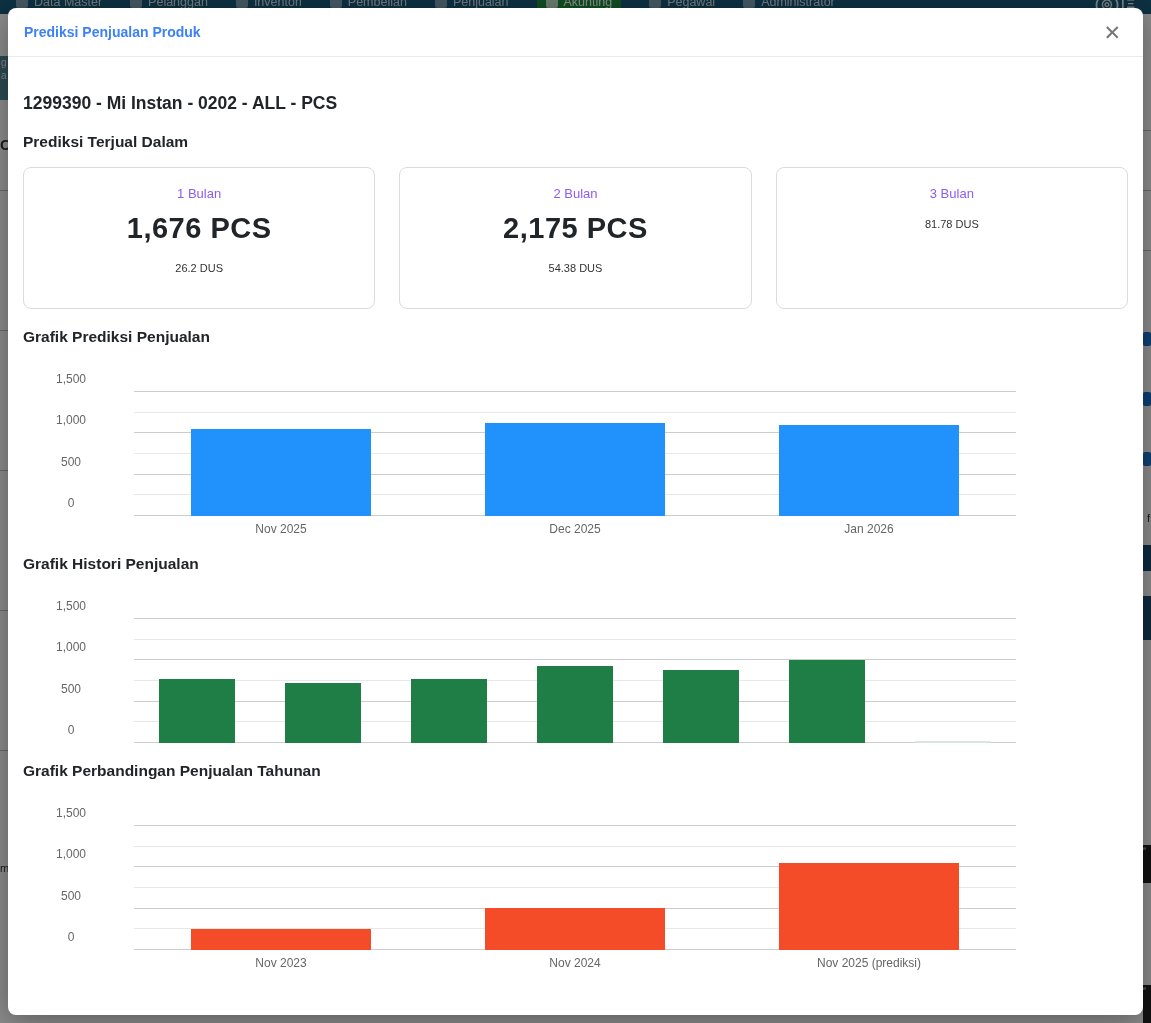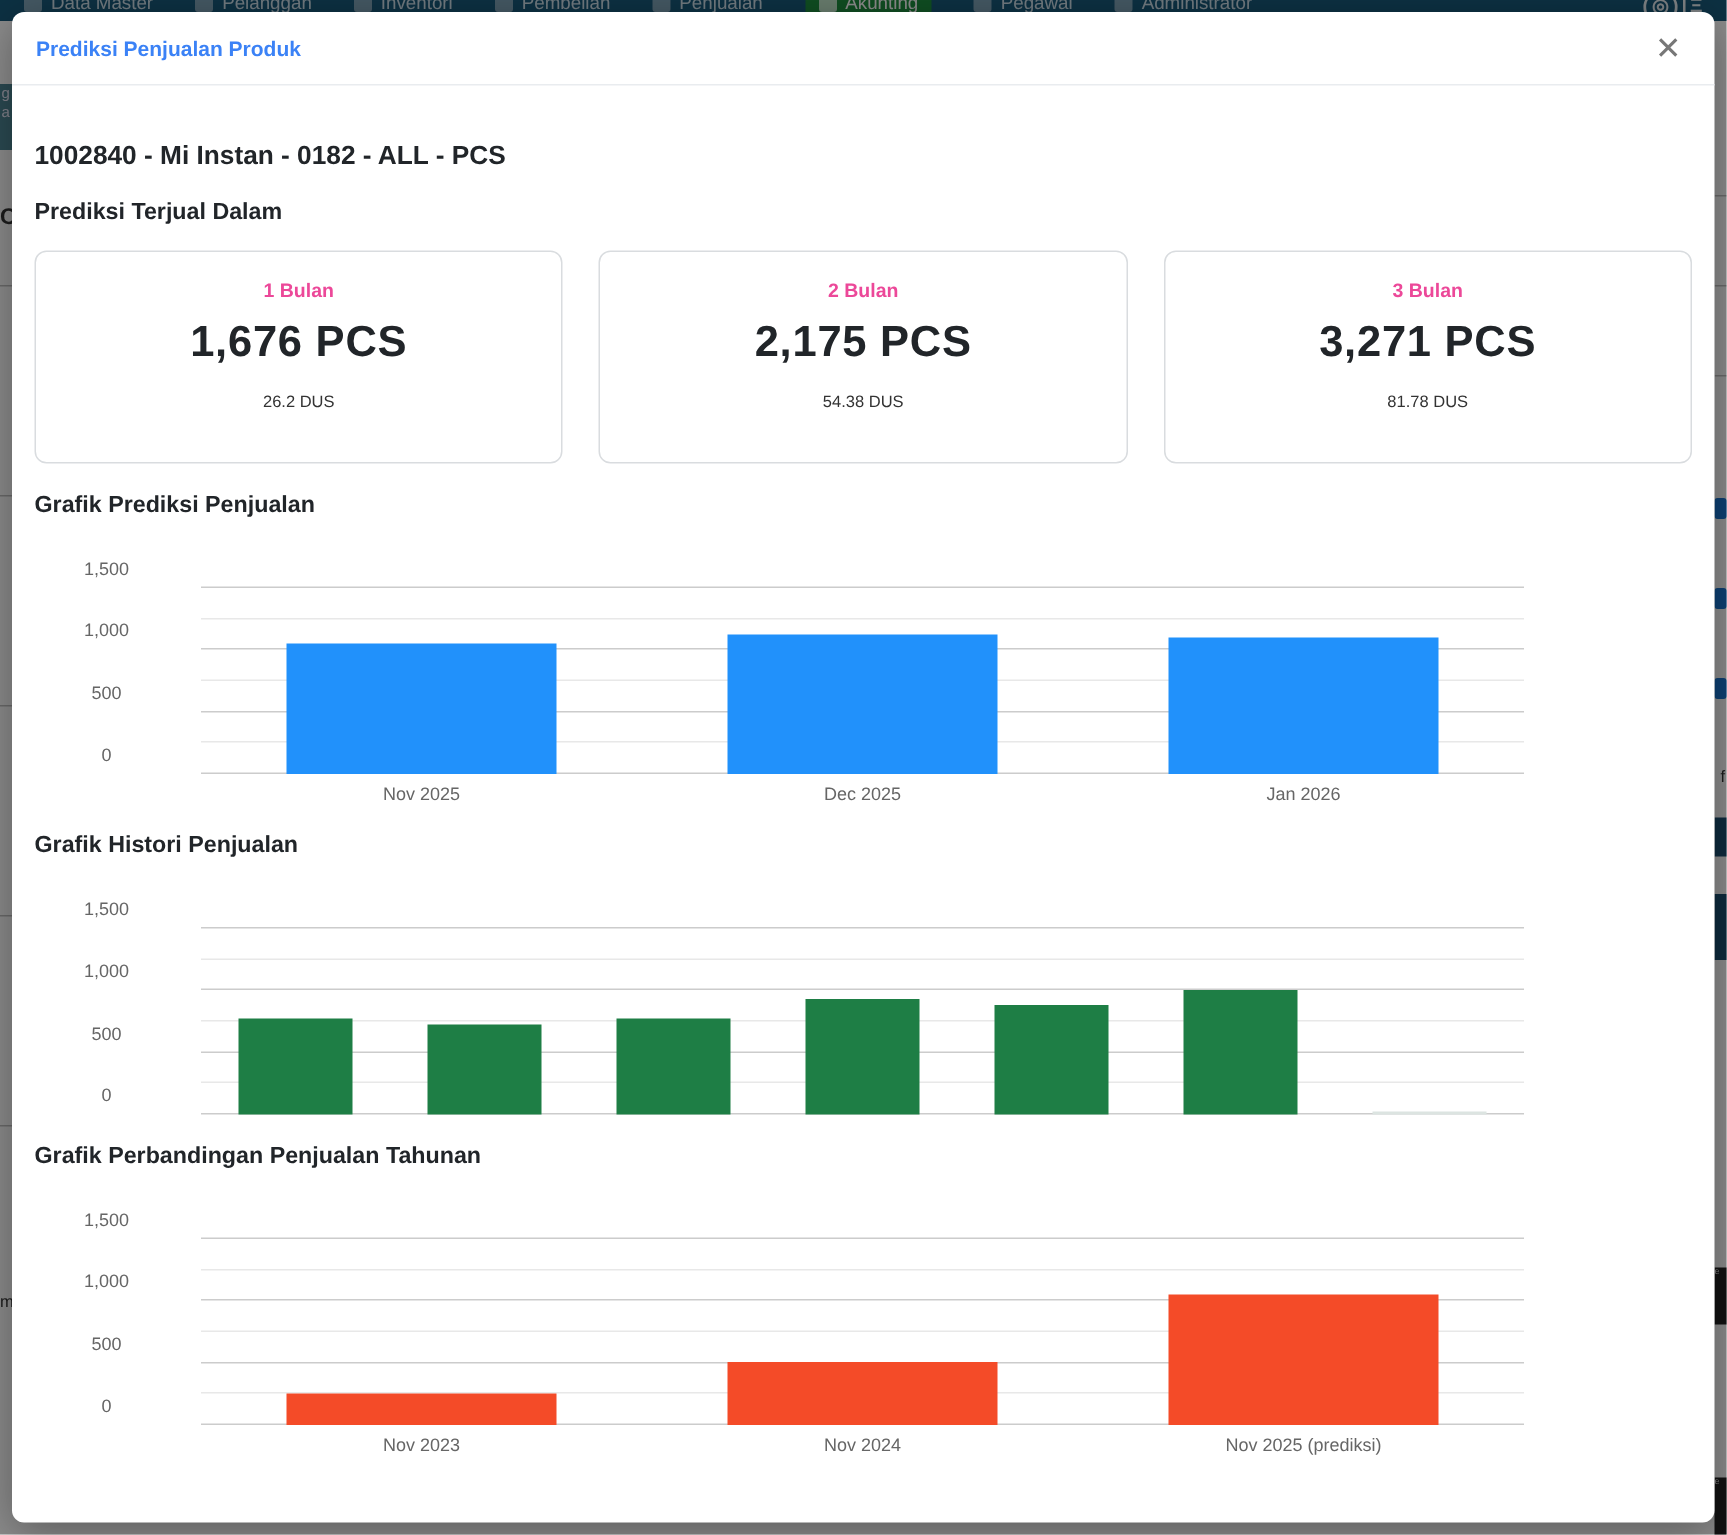--- a/index.html
+++ b/index.html
@@ -37,21 +37,21 @@
     background:none; border:none; font-family:"Liberation Sans",sans-serif; font-weight:300; padding:2px 6px; }
   .modal-body { padding:0 15px; }
 
   .product-title { margin-top:36px; font-size:17.5px; font-weight:bold; color:#212529; }
   .section-heading { margin-top:19px; font-size:15.5px; font-weight:bold; color:#212529; }
 
   
   .cards { margin-top:16px; display:flex; gap:24px; }
   .card { flex:1; height:142px; border:1px solid #d9dcdf; border-radius:8px;
     text-align:center; padding-top:18px; background:#fff; }
-  .card-period { font-size:13px; color:#ec4899;font-weight:bold; }
+  .card-period { font-size:13px; color:#8b5cf6; }
   .card-pcs { margin-top:11px; font-size:29px; font-weight:bold; color:#212529; letter-spacing:0.5px; }
   .card-dus { margin-top:17px; font-size:11px; color:#333; }
 
   
   .chart-canvas { margin-top:13px; padding-top:33px; }
   .plot { position:relative; height:124px; margin-left:111px; width:882px; }
   .gridline { position:absolute; left:0; right:0; height:1px; z-index:1; }
   .gridline.major { background:#cccccc; }
   .gridline.minor { background:#e8e8e8; }
   .ytick { position:absolute; left:-111px; width:96px; text-align:center;
@@ -123,36 +123,35 @@
 </div>
 
 <div class="overlay"></div>
 
 <div class="modal">
   <div class="modal-header">
     <span class="modal-title">Prediksi Penjualan Produk</span>
     <button class="modal-close">✕</button>
   </div>
   <div class="modal-body">
-    <div class="product-title">1002840 - Mi Instan - 0182 - ALL - PCS</div>
+    <div class="product-title">1299390 - Mi Instan - 0202 - ALL - PCS</div>
     <div class="section-heading">Prediksi Terjual Dalam</div>
     <div class="cards" id="cards">
         <div class="card">
           <div class="card-period">1 Bulan</div>
           <div class="card-pcs">1,676 PCS</div>
           <div class="card-dus">26.2 DUS</div>
         </div>
         <div class="card">
           <div class="card-period">2 Bulan</div>
           <div class="card-pcs">2,175 PCS</div>
           <div class="card-dus">54.38 DUS</div>
         </div>
         <div class="card">
           <div class="card-period">3 Bulan</div>
-          <div class="card-pcs">3,271 PCS</div>
           <div class="card-dus">81.78 DUS</div>
         </div>
       </div>
     <div id="charts">
         <div class="section-heading">Grafik Prediksi Penjualan</div>
         <div class="chart-canvas">
           <div class="plot">
             <div class="gridline major" style="bottom: 0px;"></div>
             <div class="ytick" style="bottom: 0px;">0</div>
             <div class="gridline minor" style="bottom: 20.6667px;"></div>

